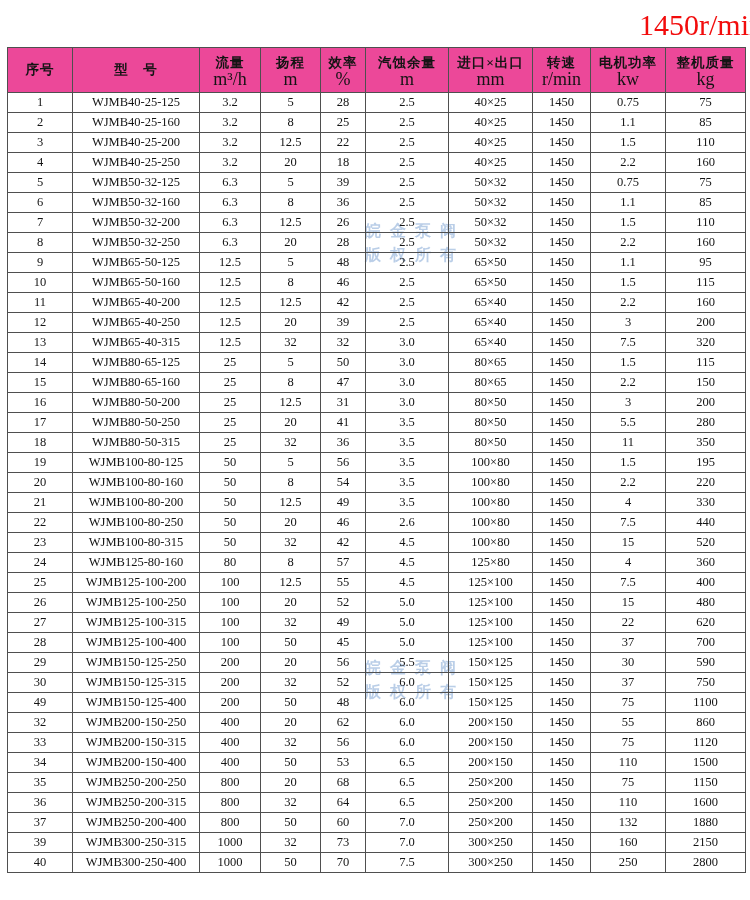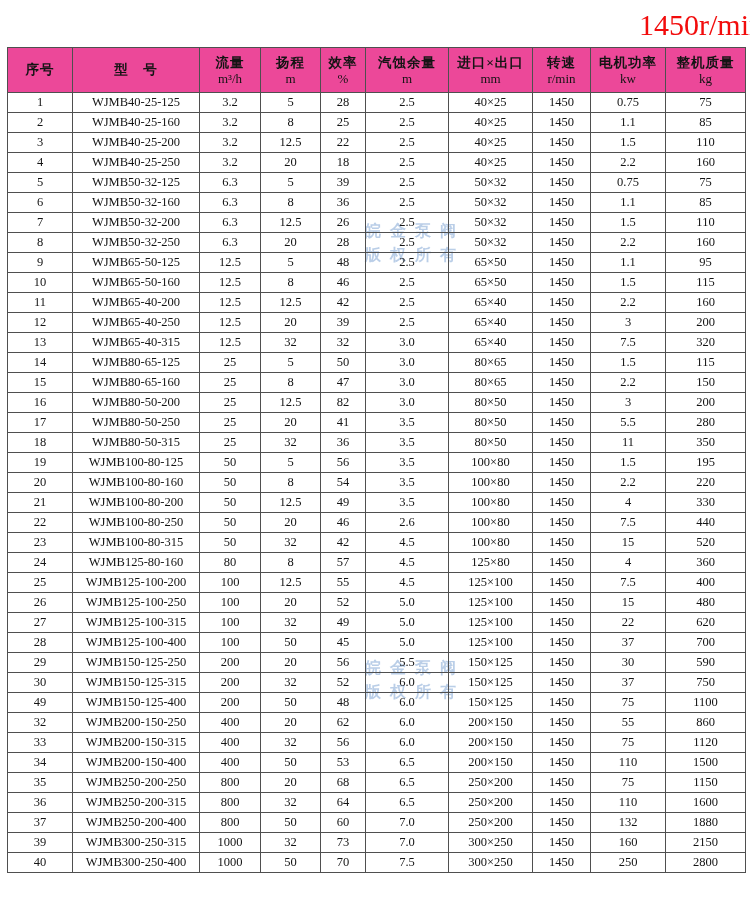--- a/index.html
+++ b/index.html
@@ -23,21 +23,21 @@
   table.spec {
     position:absolute; left:7px; top:47px; width:738px; z-index:1;
     border-collapse:collapse; table-layout:fixed; background:transparent;
   }
   table.spec th, table.spec td {
     border:1px solid #4f4f4f; text-align:center; vertical-align:middle;
     color:#141414; padding:0; overflow:hidden;
   }
   thead th { background:#ec4899; height:44px;margin-left:37px; }
   .h-label { font-weight:bold; font-size:13.5px; letter-spacing:1px; line-height:16px; }
-  .h-unit  { font-weight:normal; font-size:13px; line-height:14px; margin-top:1px; }
+  .h-unit  { font-weight:normal; font-size:18px; line-height:14px; margin-top:1px; }
   .h-unit:empty { display:none; }
   tbody td { height:19px; font-size:12.5px; line-height:19px; background:transparent; }
 </style>
 </head>
 <body>
 
 <div class="page">
 
   <div class="speed-title">1450r/min</div>
 
@@ -286,21 +286,21 @@
           <td>80×65</td>
           <td>1450</td>
           <td>2.2</td>
           <td>150</td>
         </tr>
         <tr>
           <td>16</td>
           <td>WJMB80-50-200</td>
           <td>25</td>
           <td>12.5</td>
-          <td>82</td>
+          <td>31</td>
           <td>3.0</td>
           <td>80×50</td>
           <td>1450</td>
           <td>3</td>
           <td>200</td>
         </tr>
         <tr>
           <td>17</td>
           <td>WJMB80-50-250</td>
           <td>25</td>

